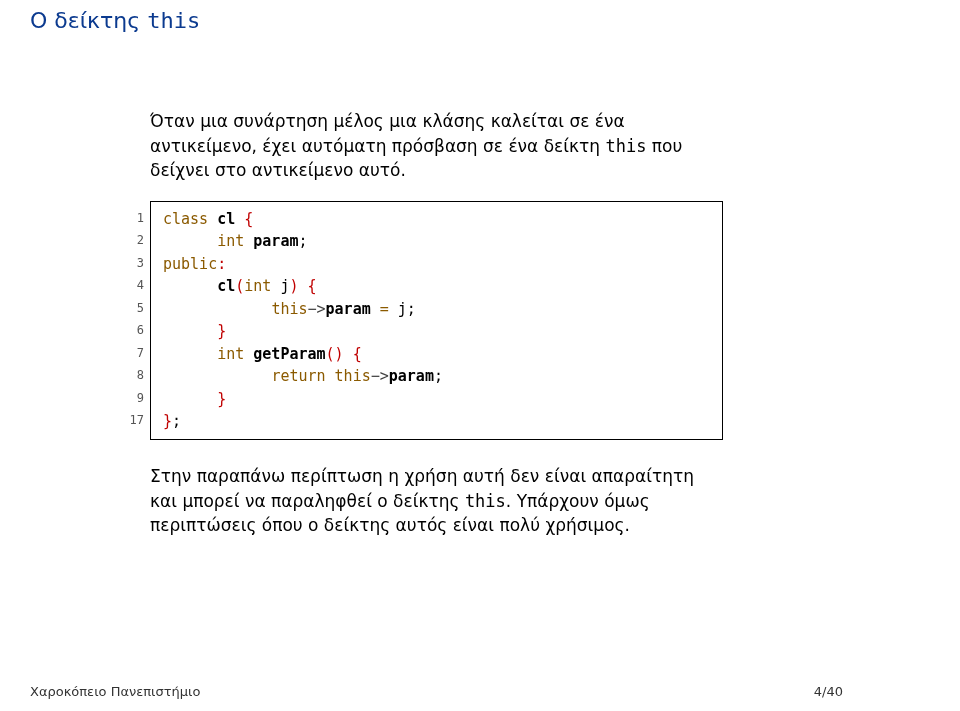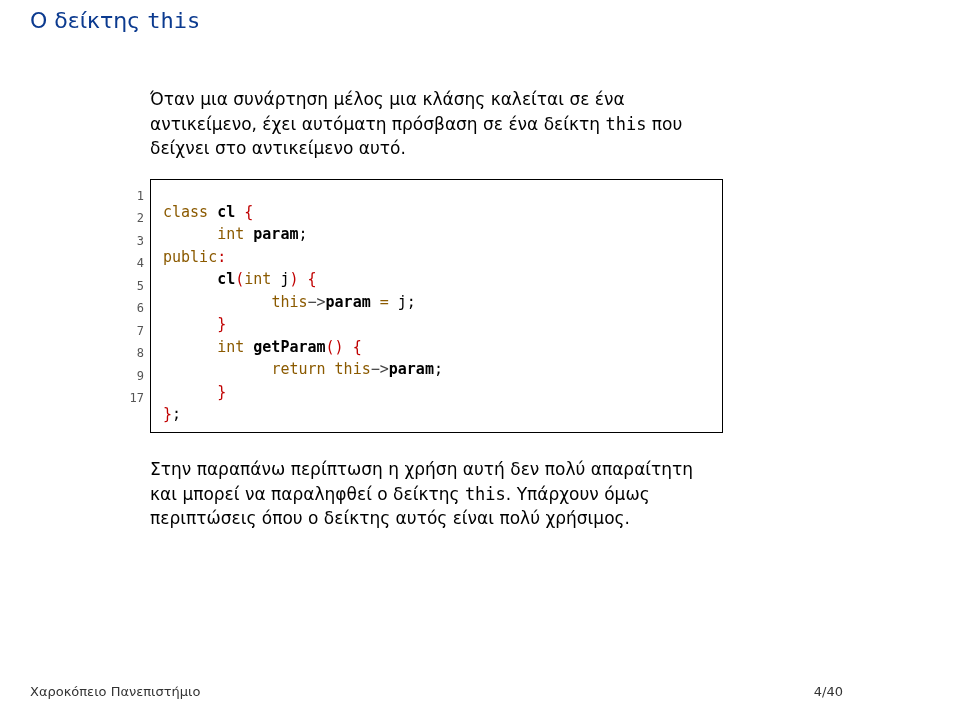--- a/index.html
+++ b/index.html
@@ -1,24 +1,24 @@
 <!DOCTYPE html>
 <html><head>
 <meta charset="utf-8">
 <style>
   * { margin: 0; padding: 0; box-sizing: border-box; }
   html, body { width: 960px; height: 711px; background: #fff; font-family: "DejaVu Sans", Arial, sans-serif; color: #000; overflow: hidden; }
   .page { position: relative; width: 873px; height: 711px; padding: 8px 30px 0 30px; }
   .title { font-size: 22px; color: #0b3a8f; font-weight: normal; }
   .title .kw { font-family: "DejaVu Sans Mono","Courier New",monospace; color: #0b3a8f; }
-  .body { margin-top: 54px; padding: 0 120px 0 120px; font-size: 17px; line-height: 1.45; }
+  .body { margin-top: 76px; padding: 0 120px 0 120px; font-size: 17px; line-height: 1.45; }
   .para { margin-bottom: 18px; }
   .mono { font-family: "DejaVu Sans Mono","Courier New",monospace; }
   .codeblock { position: relative; margin: 8px 0 24px 0; }
-  .codebox { border: 1px solid #000; padding: 21px 12px 6px 12px; font-family: "DejaVu Sans Mono","Courier New",monospace; font-size: 15px; line-height: 1.5; white-space: pre; }
+  .codebox { border: 1px solid #000; padding: 6px 12px 6px 12px; font-family: "DejaVu Sans Mono","Courier New",monospace; font-size: 15px; line-height: 1.5; white-space: pre; }
   .linenos { position: absolute; left: -34px; top: 6px; width: 28px; text-align: right; font-family: "DejaVu Sans Mono","Courier New",monospace; font-size: 12px; color: #555; line-height: 22.5px; }
   .linenos span { display: block; }
   .tok-kw { color: #8b5a00; }
   .tok-id { color: #000; font-weight: bold; }
   .tok-paren { color: #c00000; }
   .tok-op { color: #444; }
   .tok-punc { color: #000; }
   .tok-plain { color: #000; }
   .tok-brown { color: #8b5a00; }
   .footer { position: absolute; bottom: 12px; left: 30px; right: 30px; display: flex; justify-content: space-between; font-size: 13px; color: #333; }
@@ -57,21 +57,21 @@
 <span><span>      </span><span class="tok-id">cl</span><span class="tok-paren">(</span><span class="tok-brown">int</span><span> </span><span class="tok-plain">j</span><span class="tok-paren">)</span><span> </span><span class="tok-paren">{</span></span>
 <span><span>            </span><span class="tok-kw">this</span><span class="tok-op">−&gt;</span><span class="tok-id">param</span><span> </span><span class="tok-brown">=</span><span> </span><span class="tok-plain">j</span><span class="tok-punc">;</span></span>
 <span><span>      </span><span class="tok-paren">}</span></span>
 <span><span>      </span><span class="tok-brown">int</span><span> </span><span class="tok-id">getParam</span><span class="tok-paren">(</span><span class="tok-paren">)</span><span> </span><span class="tok-paren">{</span></span>
 <span><span>            </span><span class="tok-kw">return</span><span> </span><span class="tok-kw">this</span><span class="tok-op">−&gt;</span><span class="tok-id">param</span><span class="tok-punc">;</span></span>
 <span><span>      </span><span class="tok-paren">}</span></span>
 <span><span class="tok-paren">}</span><span class="tok-punc">;</span></span></div>
     </div>
 
     <div class="para">
-      <span>Στην παραπάνω περίπτωση η χρήση αυτή δεν πολύ απαραίτητη και μπορεί να παραληφθεί ο δείκτης </span><span class="mono">this</span><span>. Υπάρχουν όμως περιπτώσεις όπου ο δείκτης αυτός είναι πολύ χρήσιμος.</span>
+      <span>Στην παραπάνω περίπτωση η χρήση αυτή δεν είναι απαραίτητη και μπορεί να παραληφθεί ο δείκτης </span><span class="mono">this</span><span>. Υπάρχουν όμως περιπτώσεις όπου ο δείκτης αυτός είναι πολύ χρήσιμος.</span>
     </div>
 
   </div>
 
   <div class="footer">
     <span>Χαροκόπειο Πανεπιστήμιο</span>
     <span>4/40</span>
   </div>
 
 </div>

